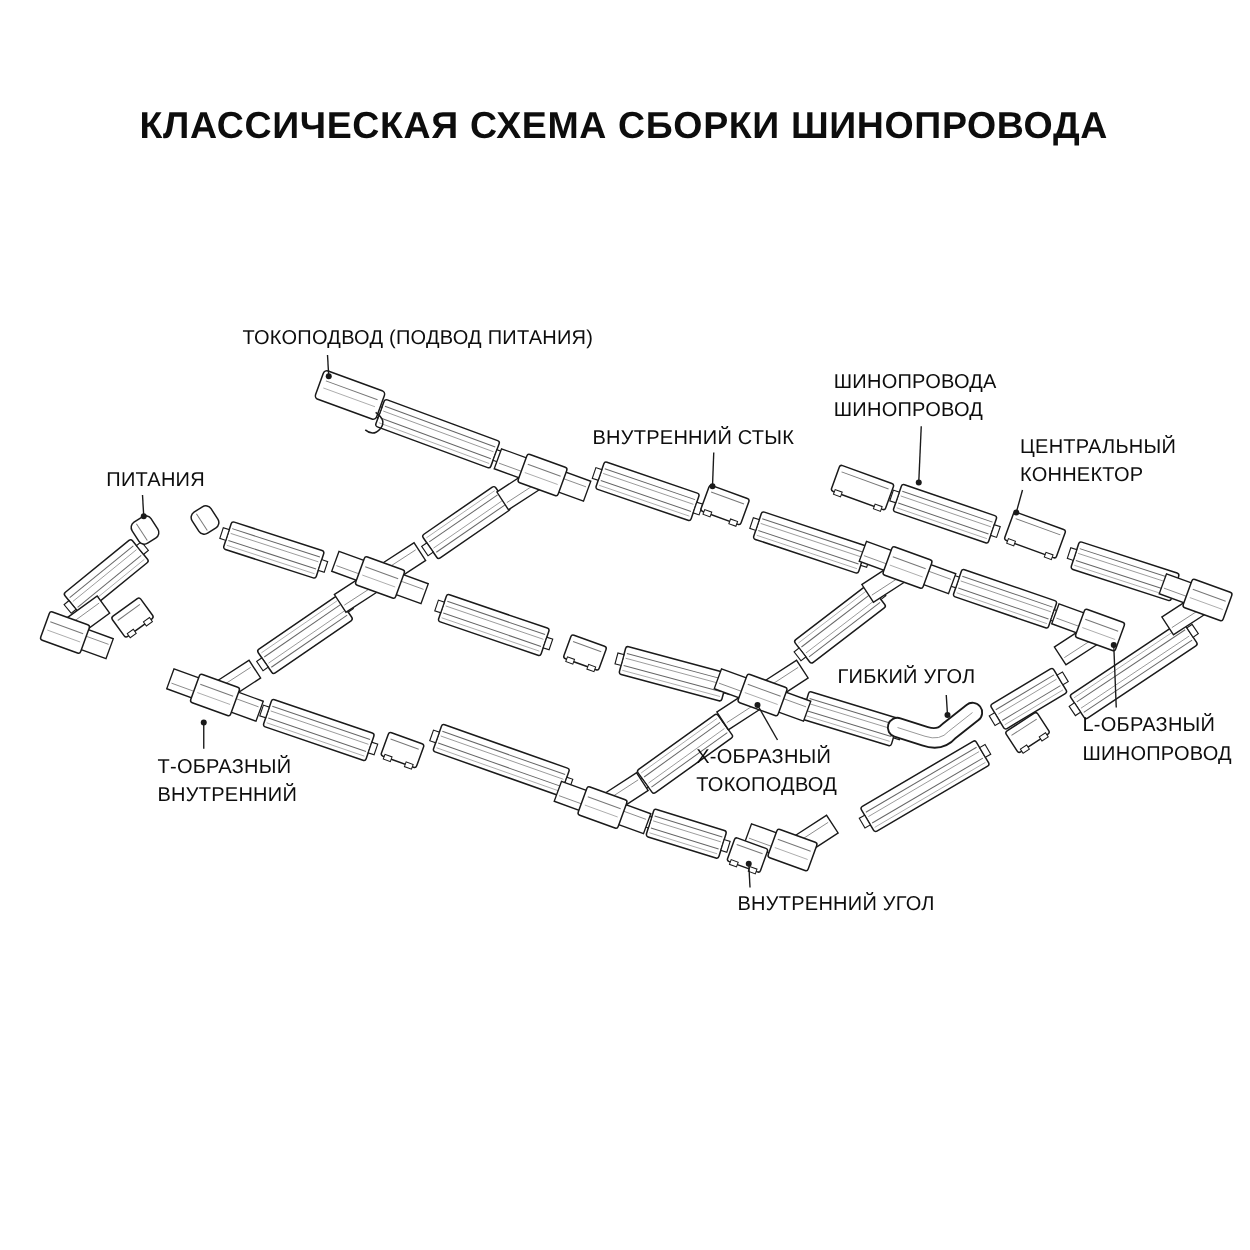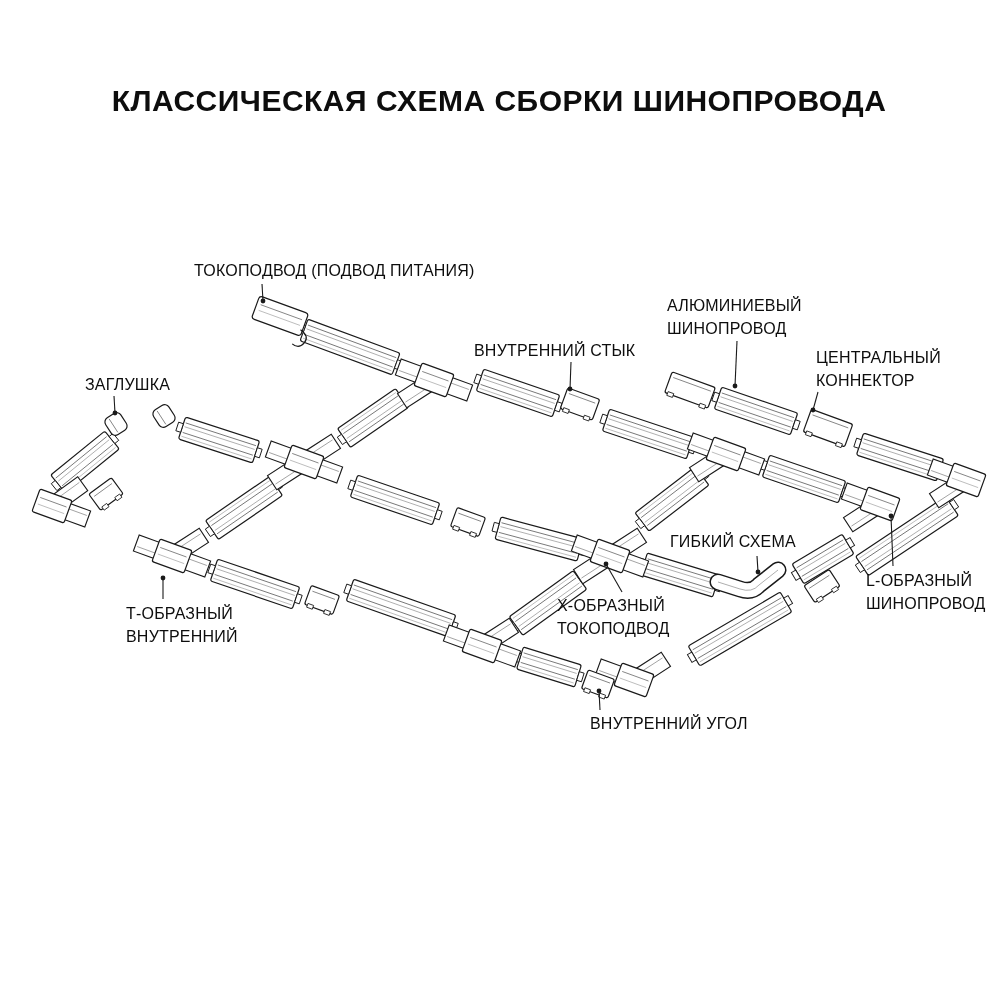--- a/index.html
+++ b/index.html
@@ -500,26 +500,26 @@
     </g>
     <g transform="">
       <line x1="600" y1="710" x2="599" y2="691" stroke="#1a1a1a" stroke-width="1.1"></line>
       <circle cx="599" cy="691" r="2.4" fill="#1a1a1a"></circle>
     </g>
   </svg>
 
 <div class="title">КЛАССИЧЕСКАЯ СХЕМА СБОРКИ ШИНОПРОВОДА</div>
 
 <div class="lbl" style="left:194px;top:259px">ТОКОПОДВОД (ПОДВОД ПИТАНИЯ)</div>
-<div class="lbl" style="left:85px;top:373px">ЗАГЛУШКА</div>
+<div class="lbl" style="left:85px;top:373px">ПИТАНИЯ</div>
 <div class="lbl" style="left:474px;top:339px">ВНУТРЕННИЙ СТЫК</div>
-<div class="lbl" style="left:667px;top:294px">АЛЮМИНИЕВЫЙ
+<div class="lbl" style="left:667px;top:294px">ШИНОПРОВОДА
 ШИНОПРОВОД</div>
 <div class="lbl" style="left:816px;top:346px">ЦЕНТРАЛЬНЫЙ
 КОННЕКТОР</div>
-<div class="lbl" style="left:670px;top:530px">ГИБКИЙ СХЕМА</div>
+<div class="lbl" style="left:670px;top:530px">ГИБКИЙ УГОЛ</div>
 <div class="lbl" style="left:866px;top:569px">L-ОБРАЗНЫЙ
 ШИНОПРОВОД</div>
 <div class="lbl" style="left:557px;top:594px">Х-ОБРАЗНЫЙ
 ТОКОПОДВОД</div>
 <div class="lbl" style="left:126px;top:602px">Т-ОБРАЗНЫЙ
 ВНУТРЕННИЙ</div>
 <div class="lbl" style="left:590px;top:712px">ВНУТРЕННИЙ УГОЛ</div>
 
 </body></html>

